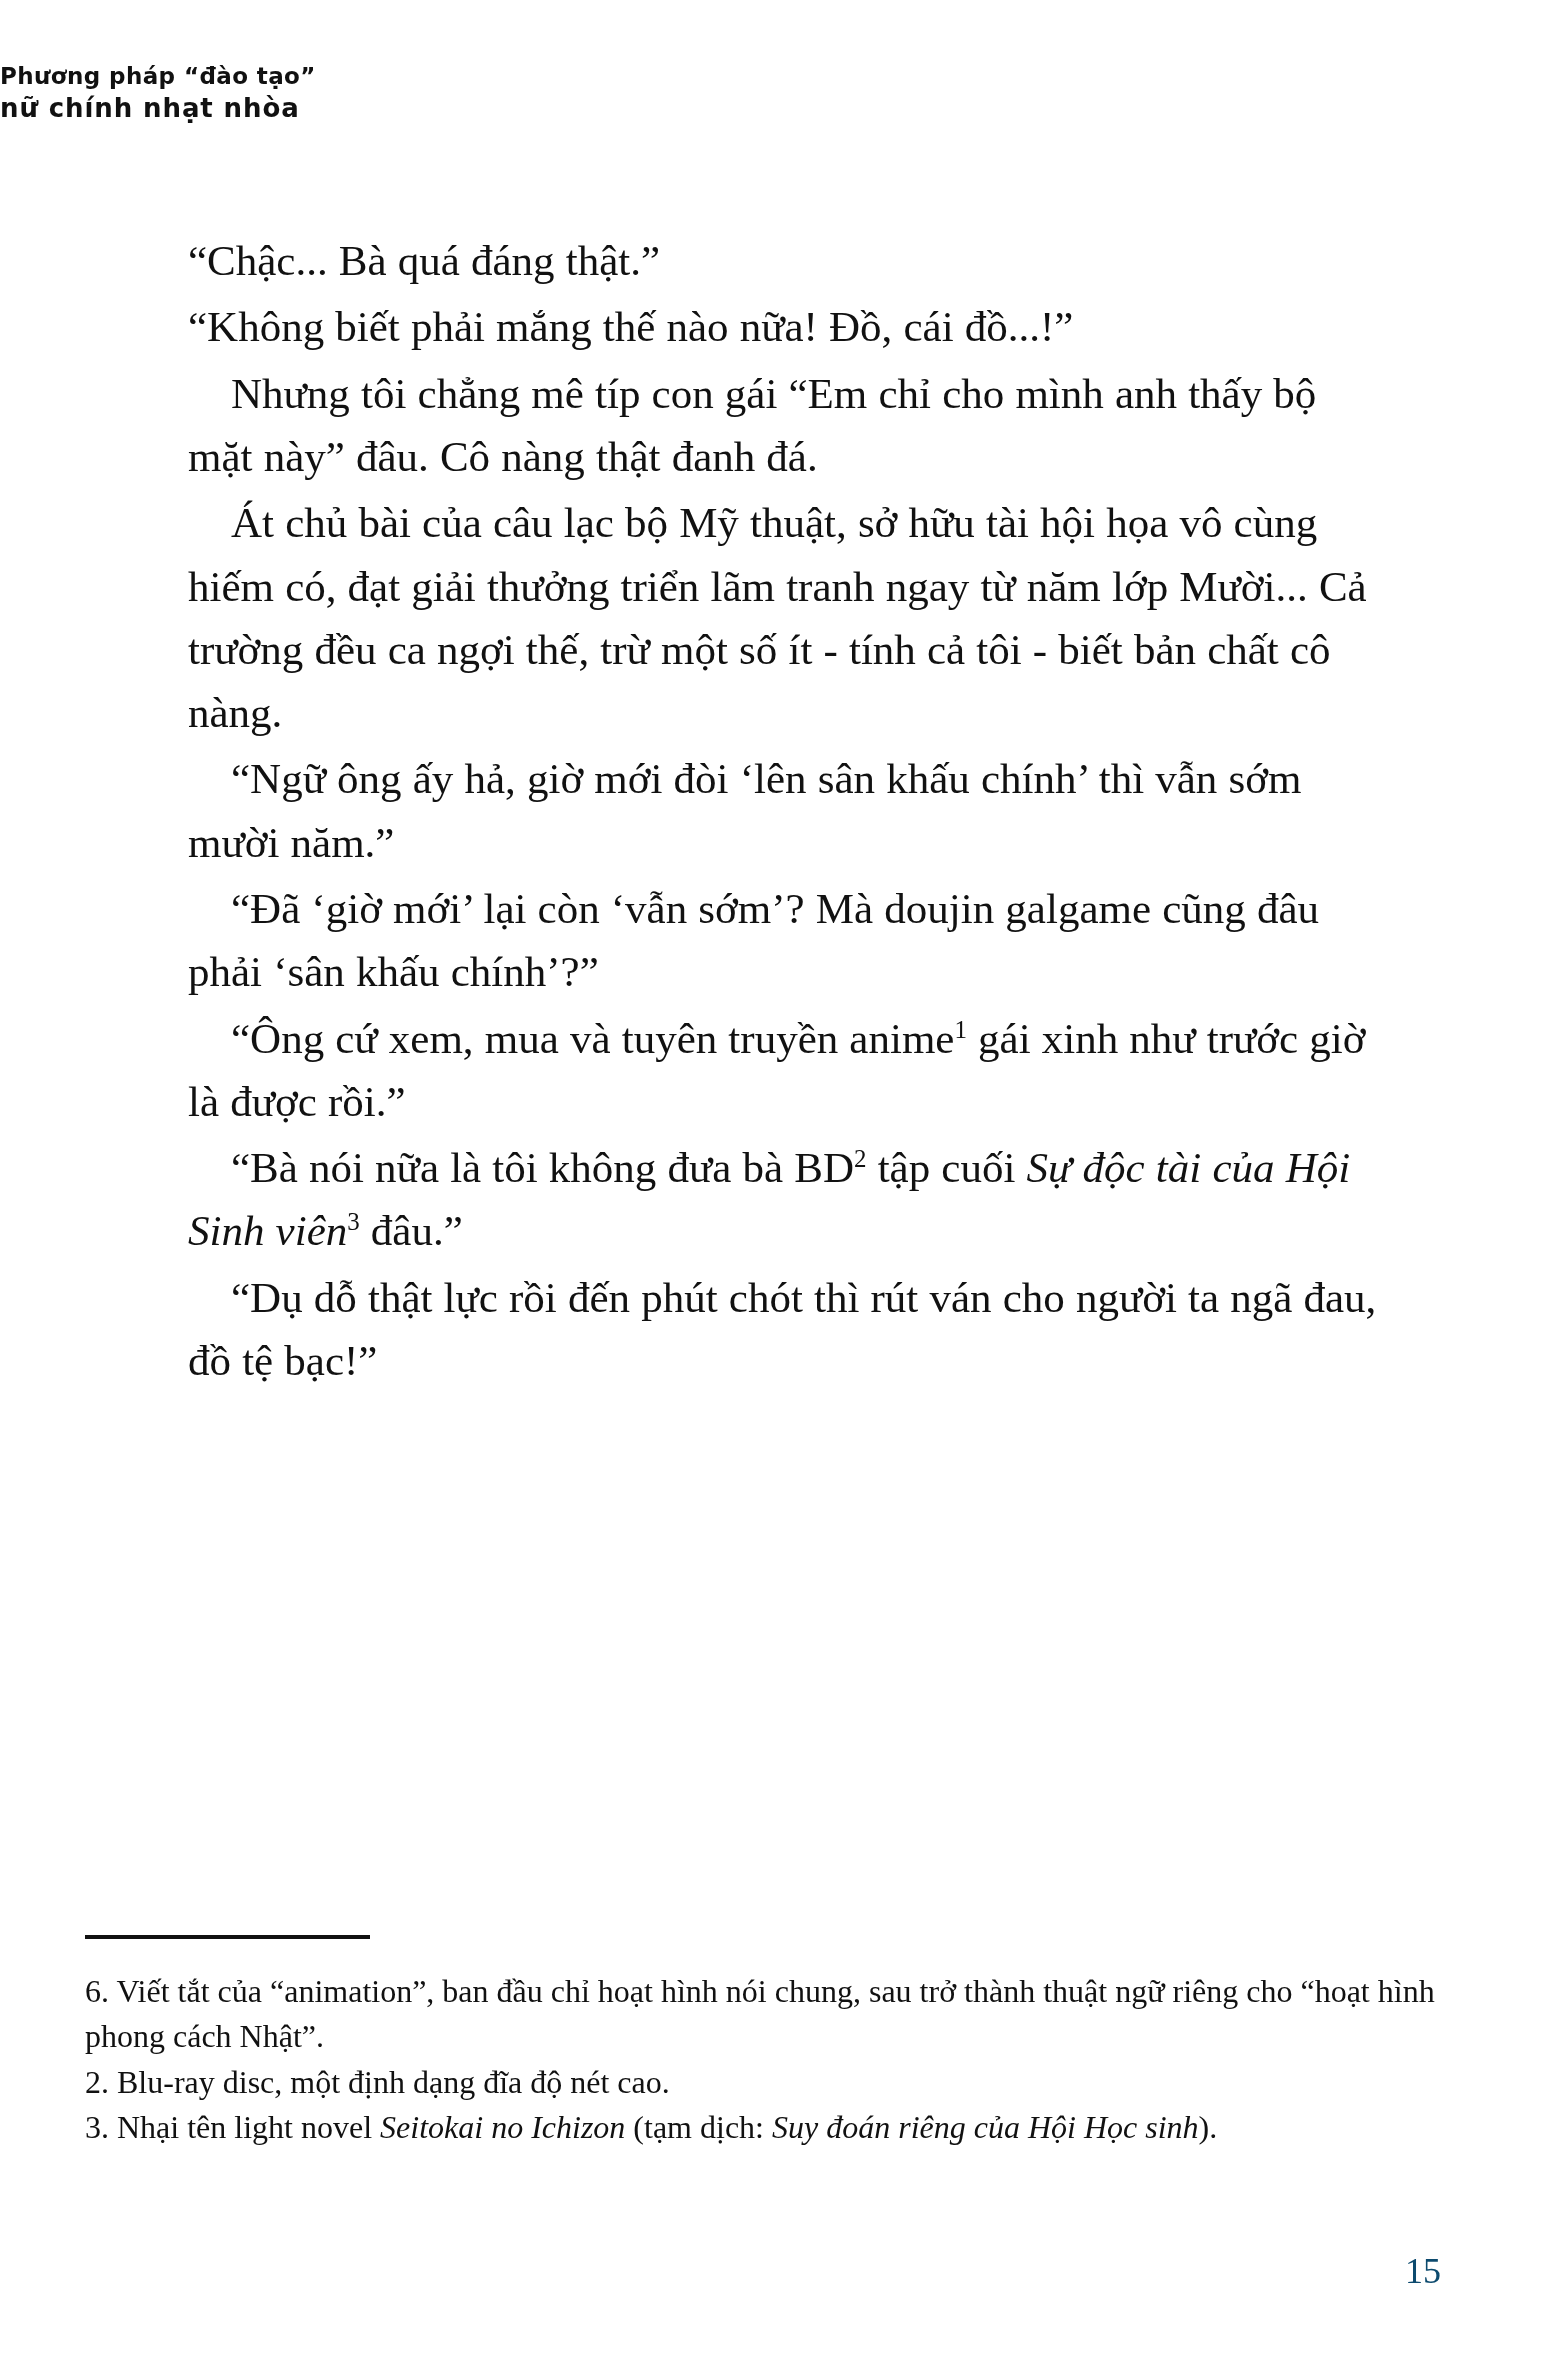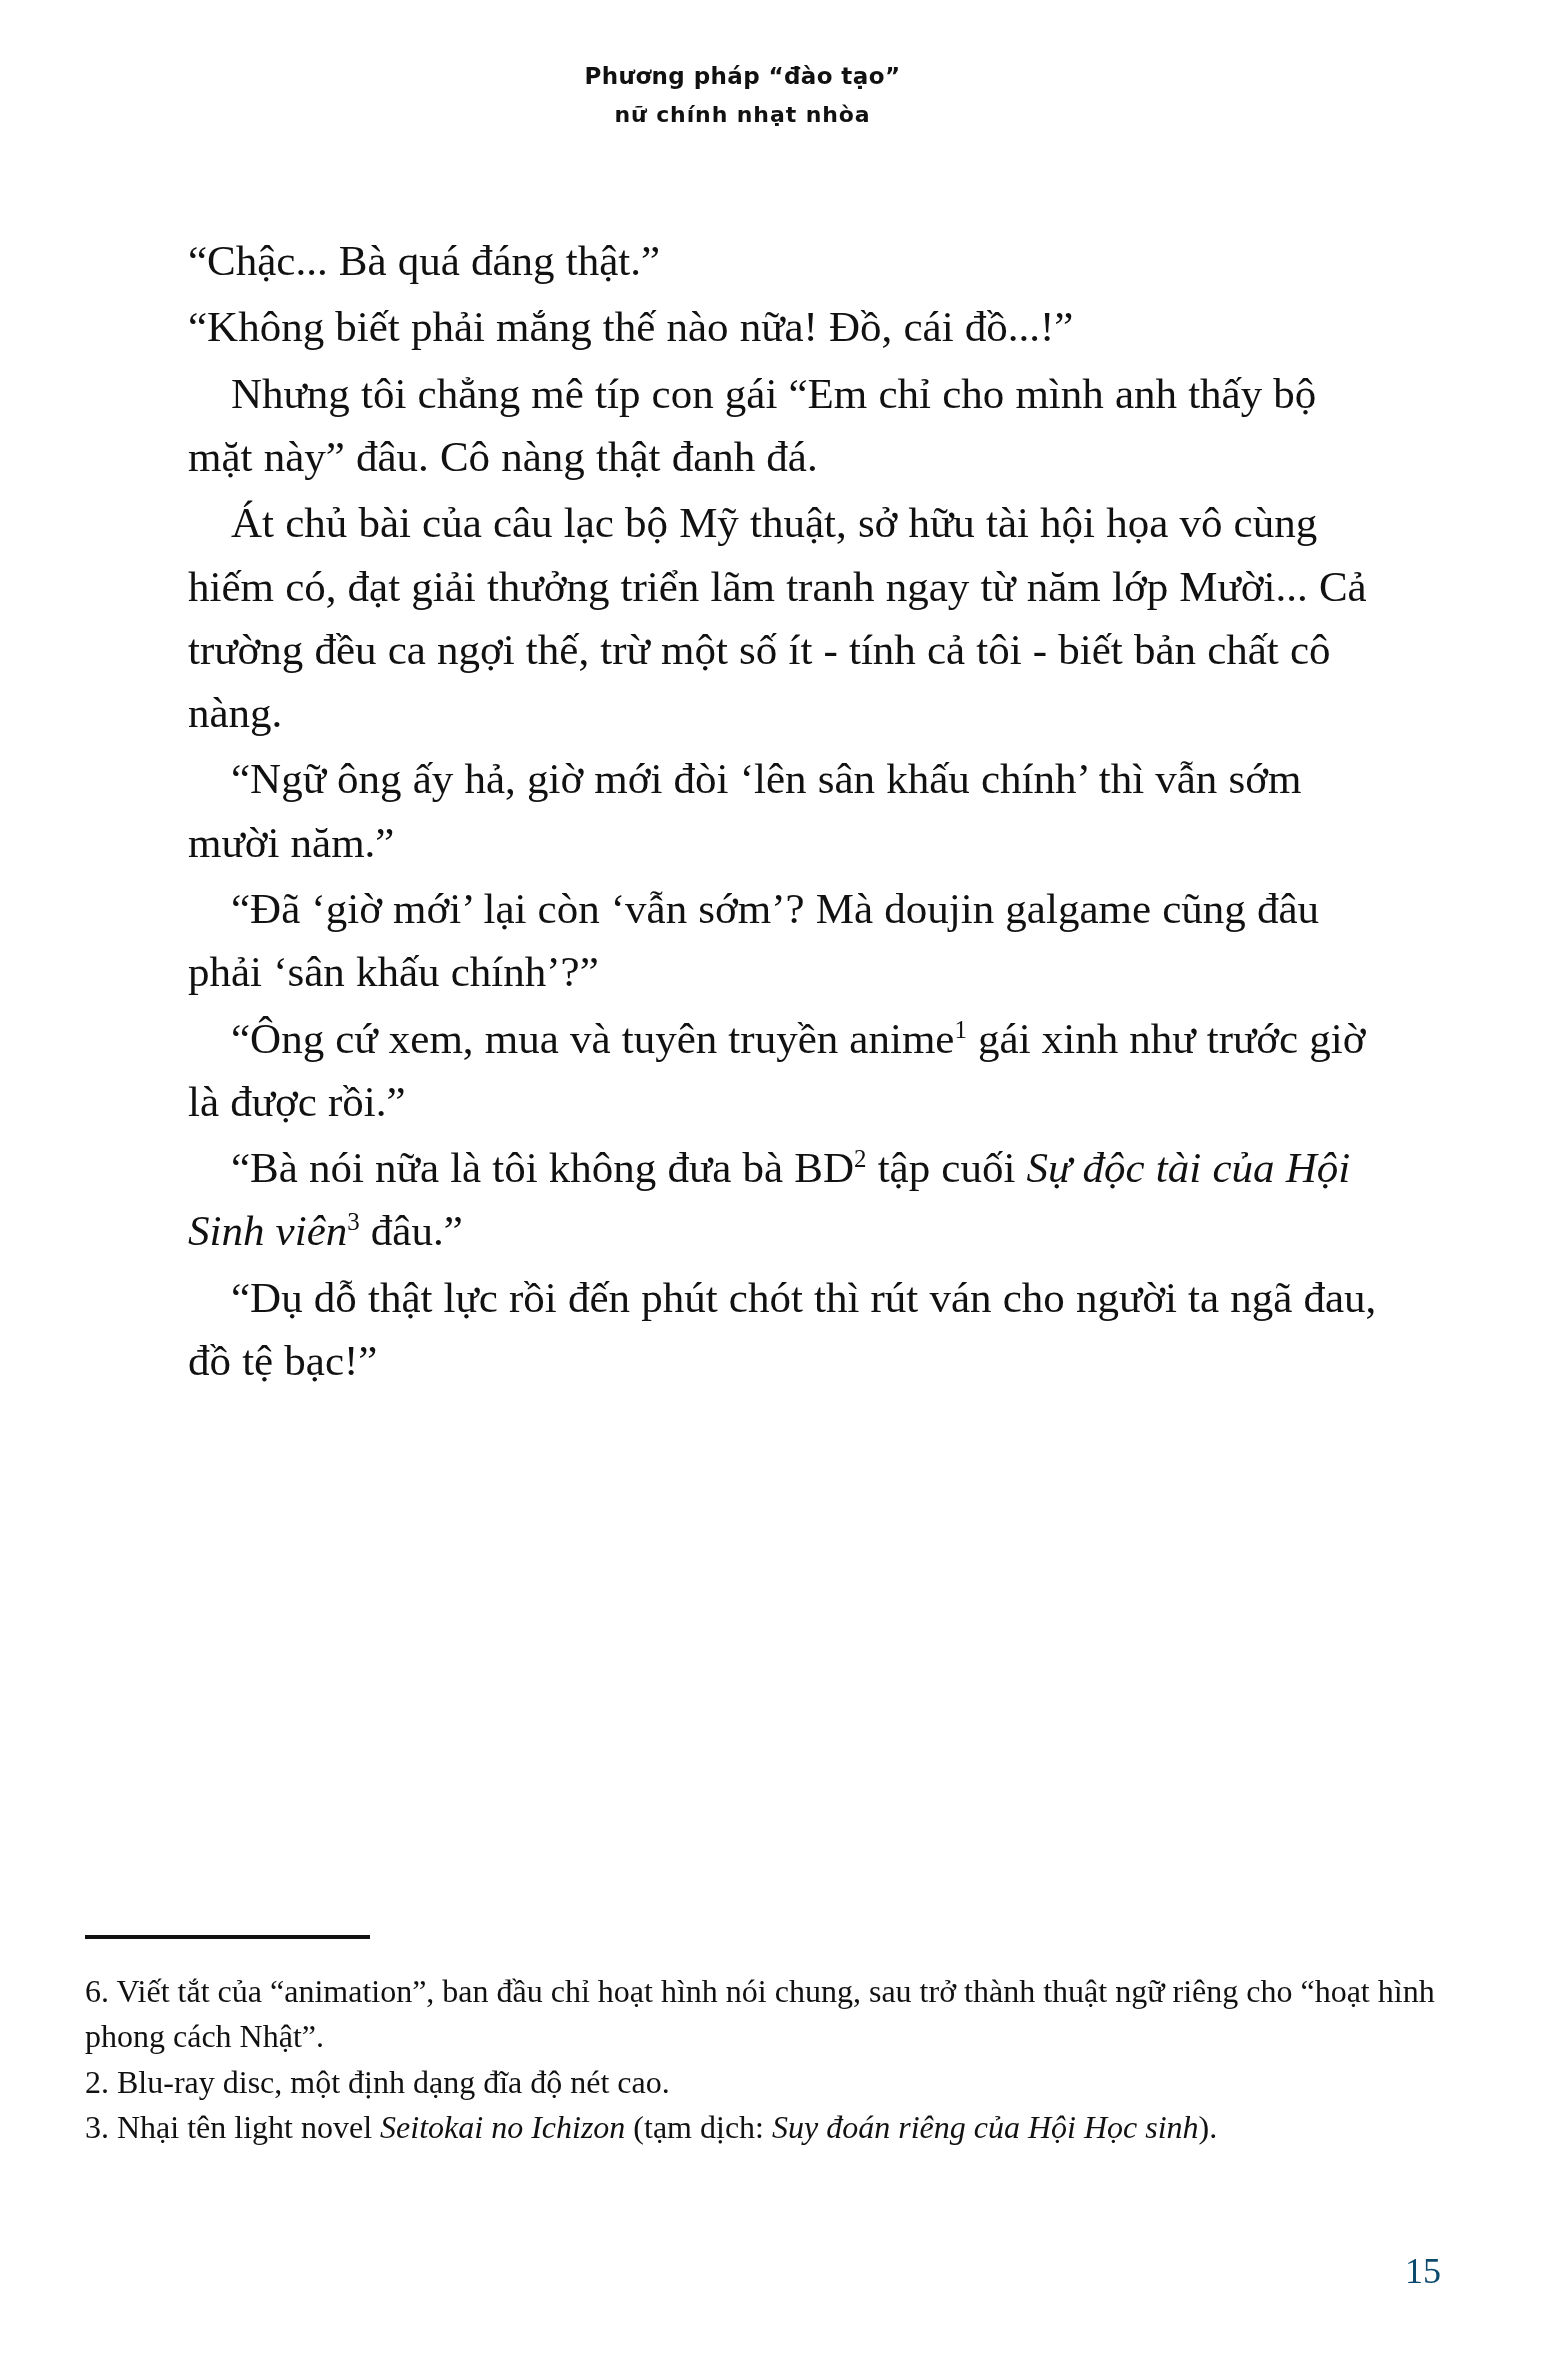--- a/index.html
+++ b/index.html
@@ -24,40 +24,39 @@
     height: 2377px;
     background: #ffffff;
   }
 
   
   .runhead {
     position: absolute;
     left: 0;
     right: 0;
     top: 62px;
-    text-align: center;
+    text-align: left;
     padding-right: 95px;
-    padding-left: 20px;
   }
   .runhead-line1 {
     font-family: "DejaVu Sans", sans-serif;
     font-size: 23px;
     font-weight: 700;
     letter-spacing: 0.4px;
     color: #111111;
     line-height: 1.25;
   }
   .runhead-line2 {
     font-family: "DejaVu Sans", sans-serif;
-    font-size: 22px;
+    font-size: 26px;
     font-weight: 700;
     letter-spacing: 0.9px;
     color: #111111;
     line-height: 1.3;
-    margin-top: 10px;
+    margin-top: 1px;
   }
 
   
   .body-block {
     position: absolute;
     left: 188px;
     top: 229px;
     width: 1202px;
   }
   .para {

